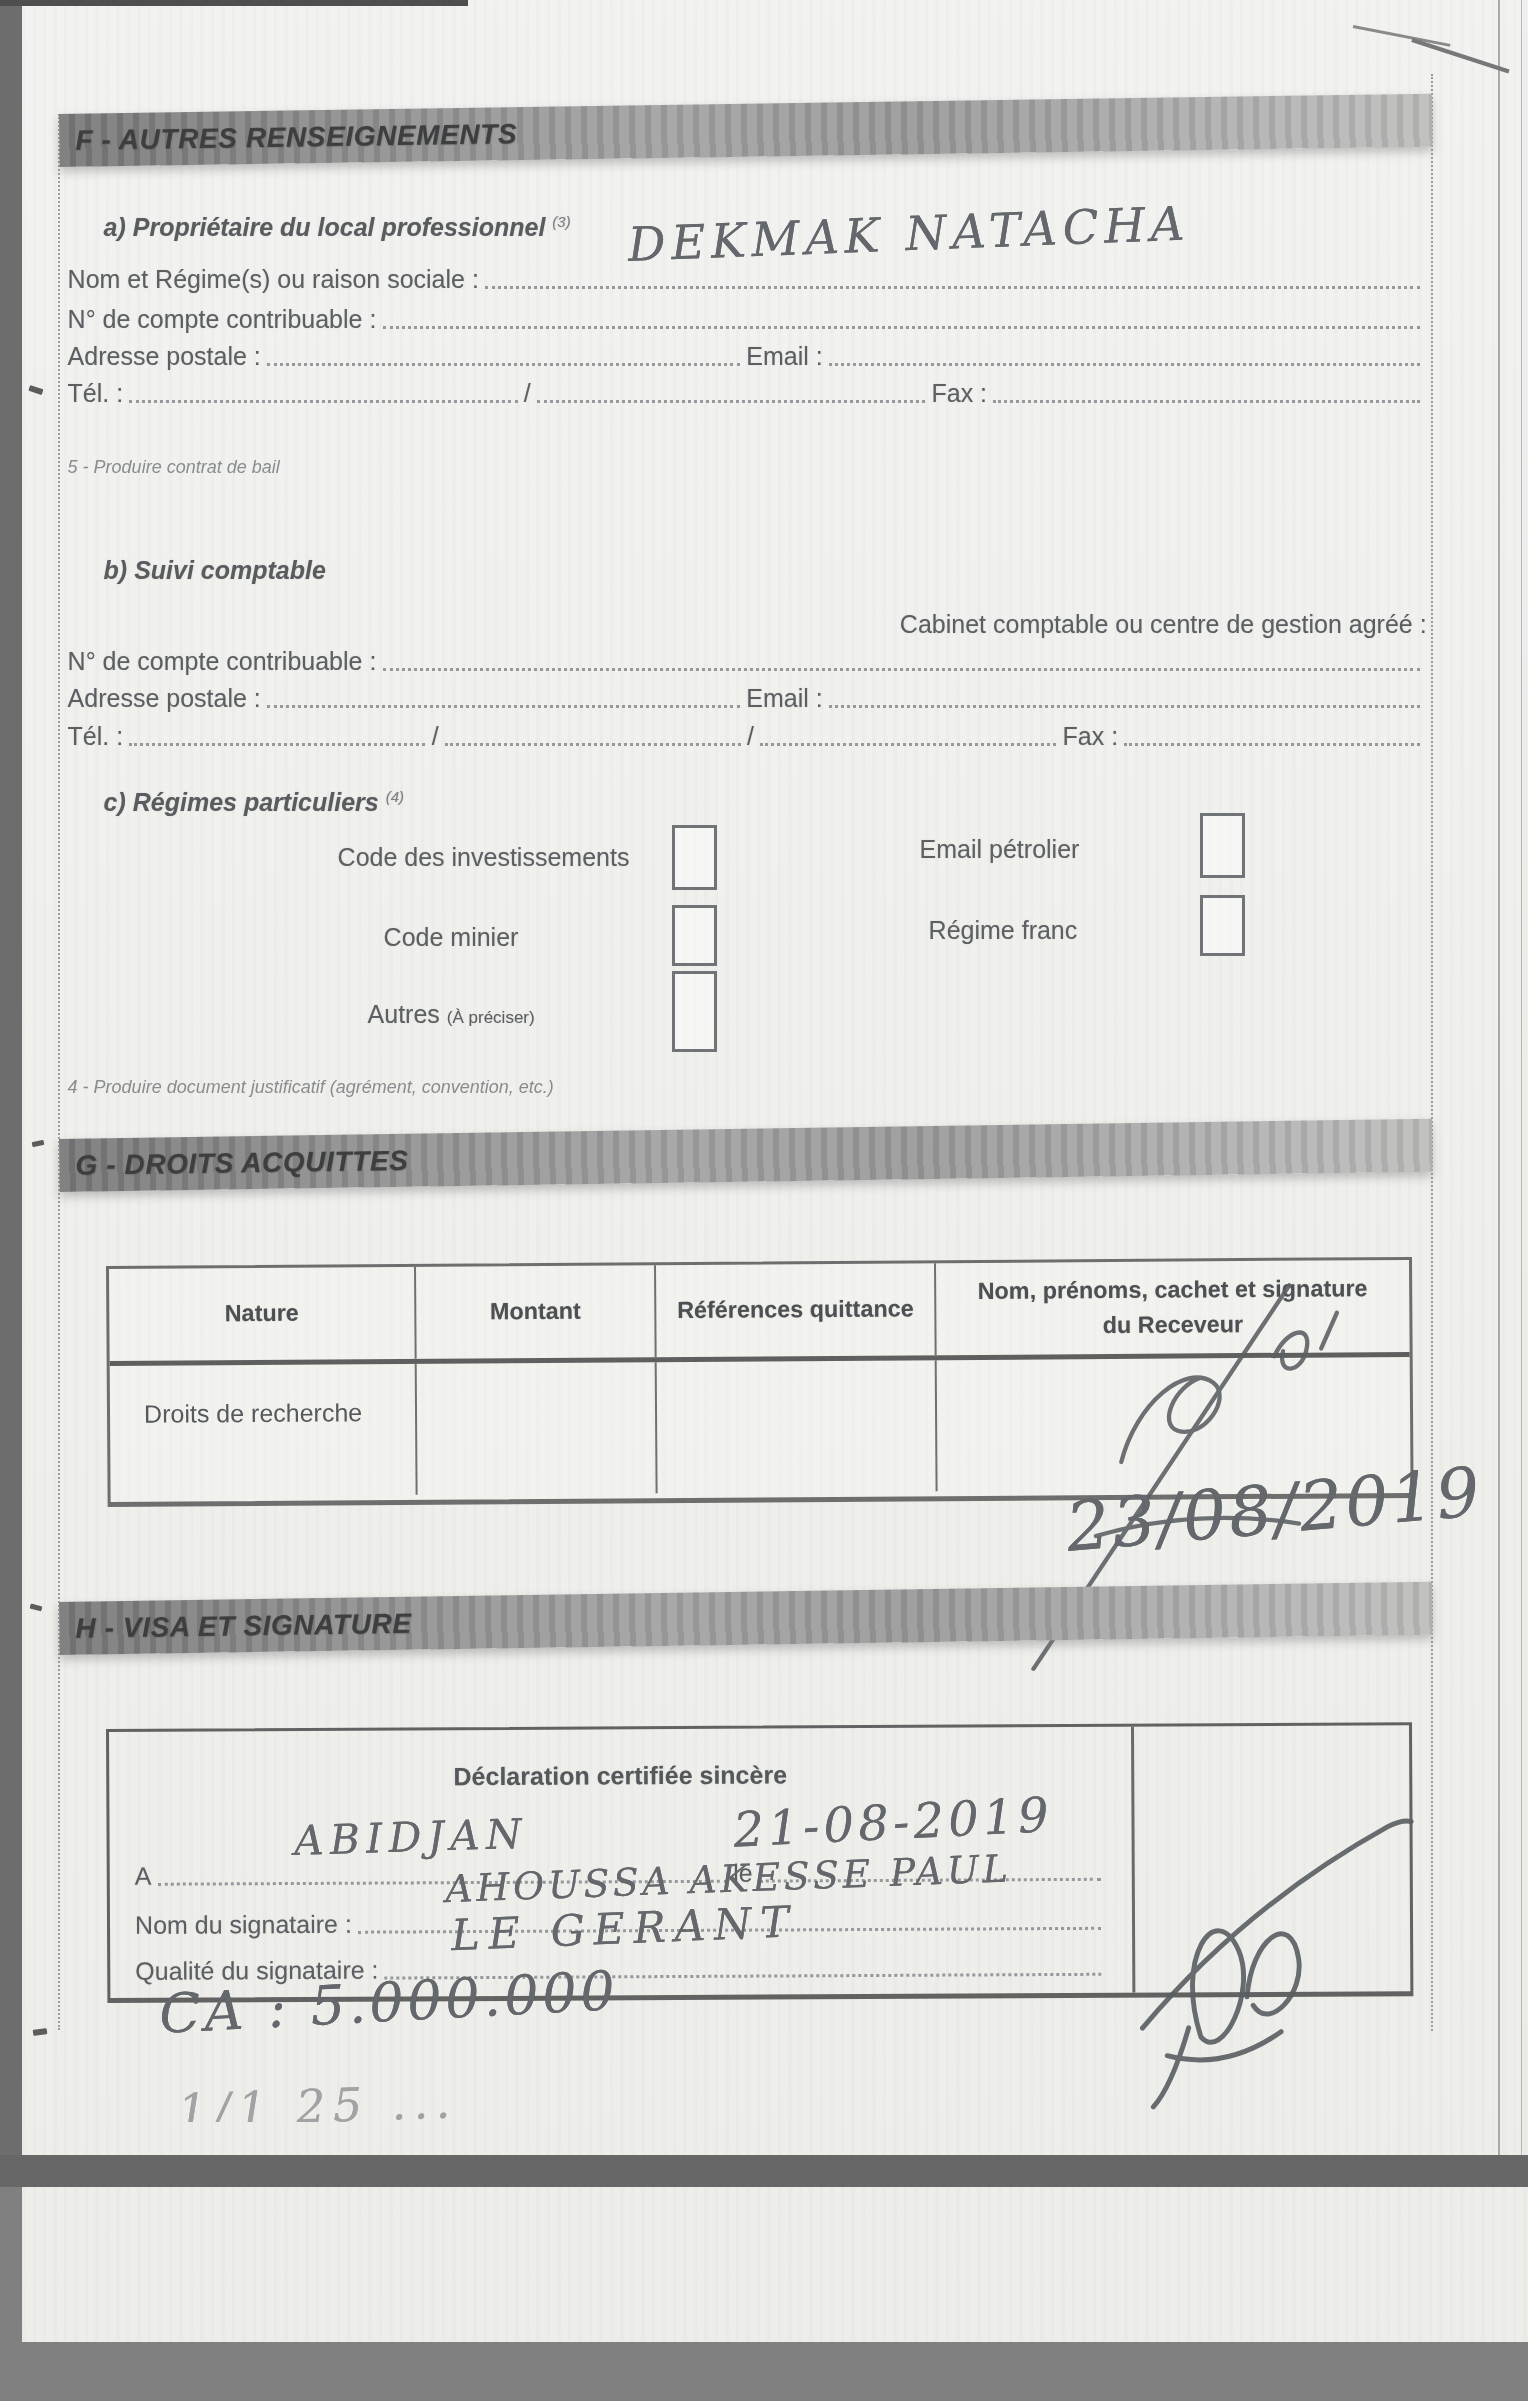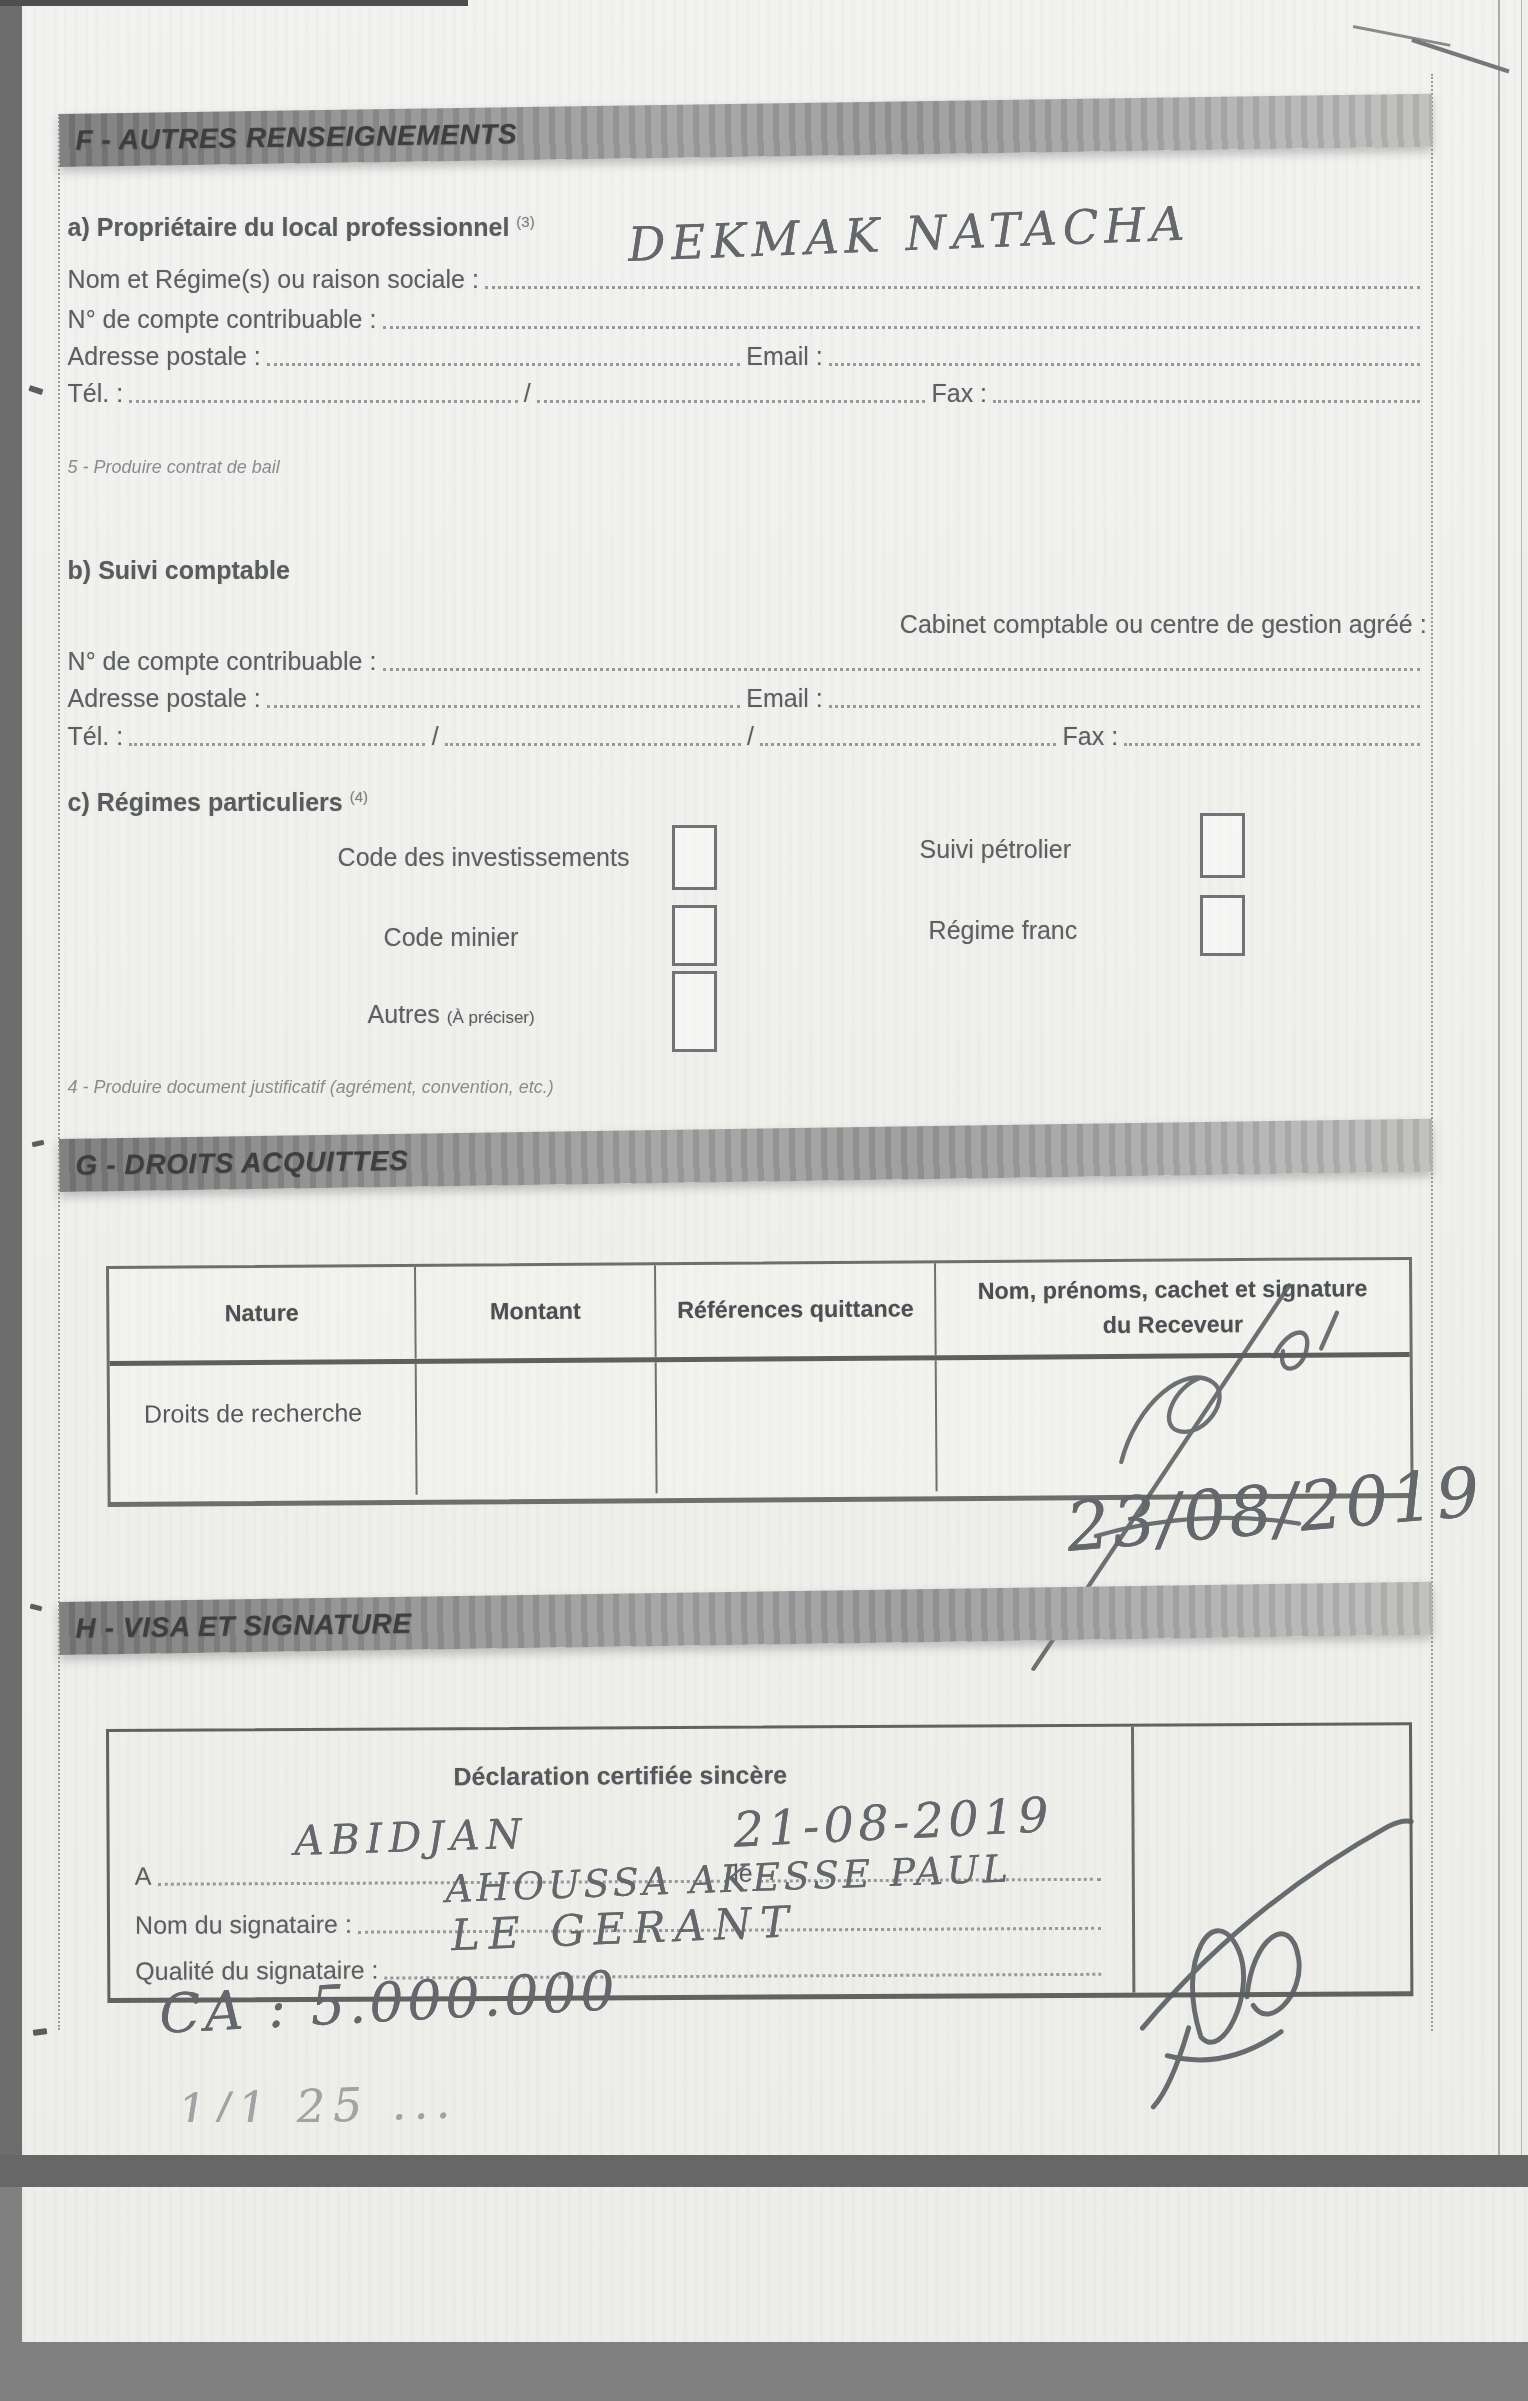--- a/index.html
+++ b/index.html
@@ -34,22 +34,22 @@
     transform:rotate(-0.85deg);transform-origin:left top;
   }
   .band-label{
     font-style:italic;font-weight:bold;font-size:28px;color:#3c3e3f;
     padding:10.5px 0 0 16px;letter-spacing:0.6px;
     text-shadow:0.6px 0.6px 1.2px rgba(50,50,50,0.4);
     white-space:nowrap;
   }
 
   
-  .subtitle{position:absolute;font-weight:bold;font-size:25px;color:#585c5e;
-    text-shadow:0 0 1.2px rgba(95,95,95,0.35);white-space:nowrap;}
+  .subtitle{position:absolute;font-style:italic;font-weight:bold;font-size:25px;color:#585c5e;
+    text-shadow:0 0 1.2px rgba(95,95,95,0.35);white-space:nowrap;margin-left:36px;}
   .sup{font-size:15px;vertical-align:super;color:#7e8284;font-weight:normal;}
   .row{position:absolute;left:46px;right:102px;display:flex;align-items:flex-end;}
   .lbl{font-size:25px;color:#5b5f62;white-space:nowrap;line-height:1.05;
     text-shadow:0 0 1.2px rgba(95,95,95,0.3);}
   .dots{flex:1;height:6.2px;border-bottom:3.7px dotted #95999b;margin:0 6.2px 3.7px 6.2px;}
   .footnote{position:absolute;font-style:italic;font-size:18px;color:#898d8f;white-space:nowrap;}
   .optlabel{position:absolute;font-size:25px;color:#5c6063;white-space:nowrap;
     text-shadow:0 0 1.2px rgba(95,95,95,0.3);}
   .optsub{font-size:17px;text-align:center;}
   .chk{position:absolute;width:39px;border:3.1px solid #707477;background:rgba(252,252,250,0.55);}
@@ -167,21 +167,21 @@
     <span class="lbl">Fax :</span>
     <span class="dots" style="flex:0.9;"></span>
   </div>
 
   <div class="subtitle" style="left:46px;top:788px;">
     <span>c) Régimes particuliers</span>&nbsp;<span class="sup">(4)</span>
   </div>
 
   <div class="optlabel" style="left:316px;top:843px;">Code des investissements</div>
   <div class="chk" style="left:650px;top:825px;height:59px;"></div>
-  <div class="optlabel" style="left:898px;top:835px;">Suivi pétrolier</div>
+  <div class="optlabel" style="left:898px;top:835px;">Email pétrolier</div>
   <div class="chk" style="left:1178px;top:813px;height:59px;"></div>
 
   <div class="optlabel" style="left:362px;top:923px;">Code minier</div>
   <div class="chk" style="left:650px;top:905px;height:55px;"></div>
   <div class="optlabel" style="left:907px;top:916px;">Régime franc</div>
   <div class="chk" style="left:1178px;top:895px;height:55px;"></div>
 
   <div class="optlabel" style="left:346px;top:1000px;">
     <span>Autres</span>
     <span class="optsub">(À préciser)</span>

